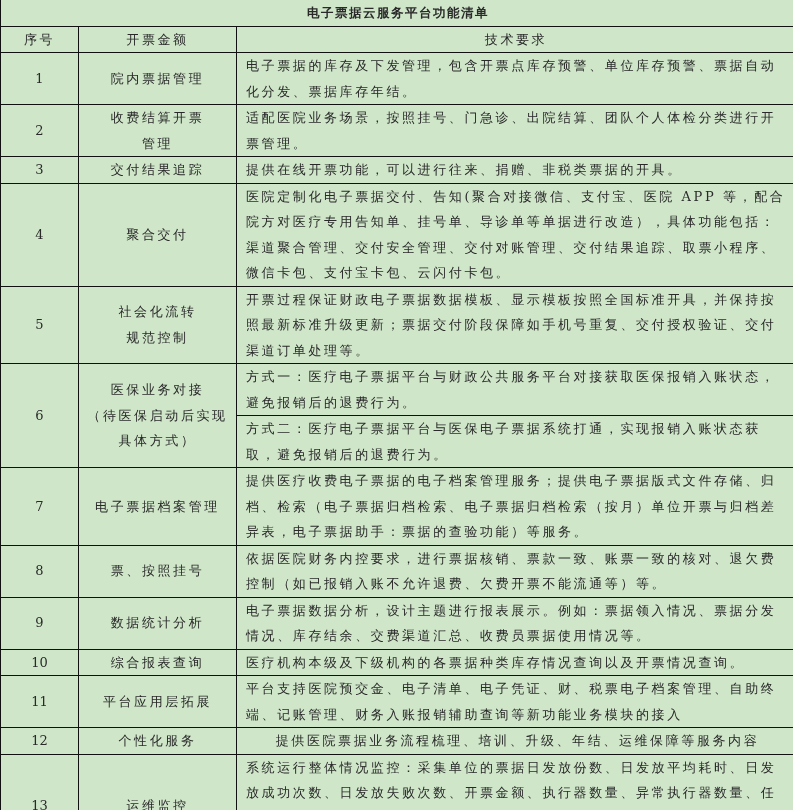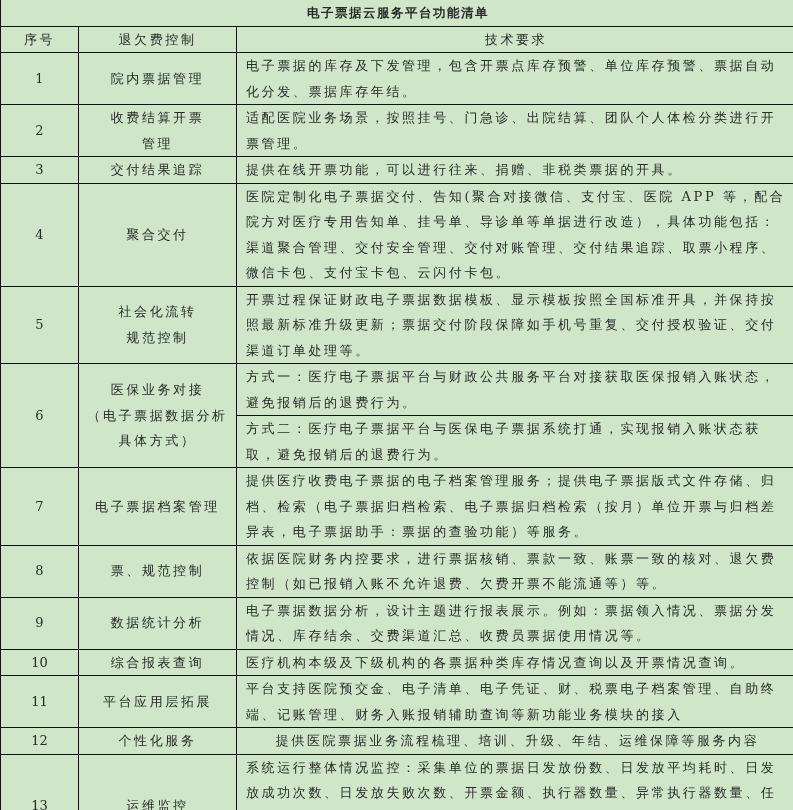--- a/index.html
+++ b/index.html
@@ -62,21 +62,21 @@
     <col style="width:78px">
     <col style="width:158px">
     <col style="width:559px">
   </colgroup>
   <tbody>
     <tr>
       <td class="title" colspan="3">电子票据云服务平台功能清单</td>
     </tr>
     <tr>
       <td class="hdr">序号</td>
-      <td class="hdr">退欠费控制</td>
+      <td class="hdr">开票金额</td>
       <td class="hdr">技术要求</td>
     </tr>
 
     <tr class="r1">
       <td class="no">1</td>
       <td class="name">
           <span class="line">院内票据管理</span>
         </td>
       <td class="req">电子票据的库存及下发管理，包含开票点库存预警、单位库存预警、票据自动化分发、票据库存年结。</td>
     </tr>
@@ -112,41 +112,41 @@
           <span class="line">社会化流转</span>
           <span class="line">规范控制</span>
         </td>
       <td class="req">开票过程保证财政电子票据数据模板、显示模板按照全国标准开具，并保持按照最新标准升级更新；票据交付阶段保障如手机号重复、交付授权验证、交付渠道订单处理等。</td>
     </tr>
 
     <tr class="r6a">
       <td class="no" rowspan="2">6</td>
       <td class="name" rowspan="2">
           <span class="line">医保业务对接</span>
-          <span class="line">（电子票据数据分析</span>
+          <span class="line">（待医保启动后实现</span>
           <span class="line">具体方式）</span>
         </td>
       <td class="req">方式一：医疗电子票据平台与财政公共服务平台对接获取医保报销入账状态，避免报销后的退费行为。</td>
     </tr>
     <tr class="r6b">
       <td class="req">方式二：医疗电子票据平台与医保电子票据系统打通，实现报销入账状态获取，避免报销后的退费行为。</td>
     </tr>
 
     <tr class="r7">
       <td class="no">7</td>
       <td class="name">
           <span class="line">电子票据档案管理</span>
         </td>
       <td class="req">提供医疗收费电子票据的电子档案管理服务；提供电子票据版式文件存储、归档、检索（电子票据归档检索、电子票据归档检索（按月）单位开票与归档差异表，电子票据助手：票据的查验功能）等服务。</td>
     </tr>
 
     <tr class="r8">
       <td class="no">8</td>
       <td class="name">
-          <span class="line">票、规范控制</span>
+          <span class="line">票、按照挂号</span>
         </td>
       <td class="req">依据医院财务内控要求，进行票据核销、票款一致、账票一致的核对、退欠费控制（如已报销入账不允许退费、欠费开票不能流通等）等。</td>
     </tr>
 
     <tr class="r9">
       <td class="no">9</td>
       <td class="name">
           <span class="line">数据统计分析</span>
         </td>
       <td class="req">电子票据数据分析，设计主题进行报表展示。例如：票据领入情况、票据分发情况、库存结余、交费渠道汇总、收费员票据使用情况等。</td>

